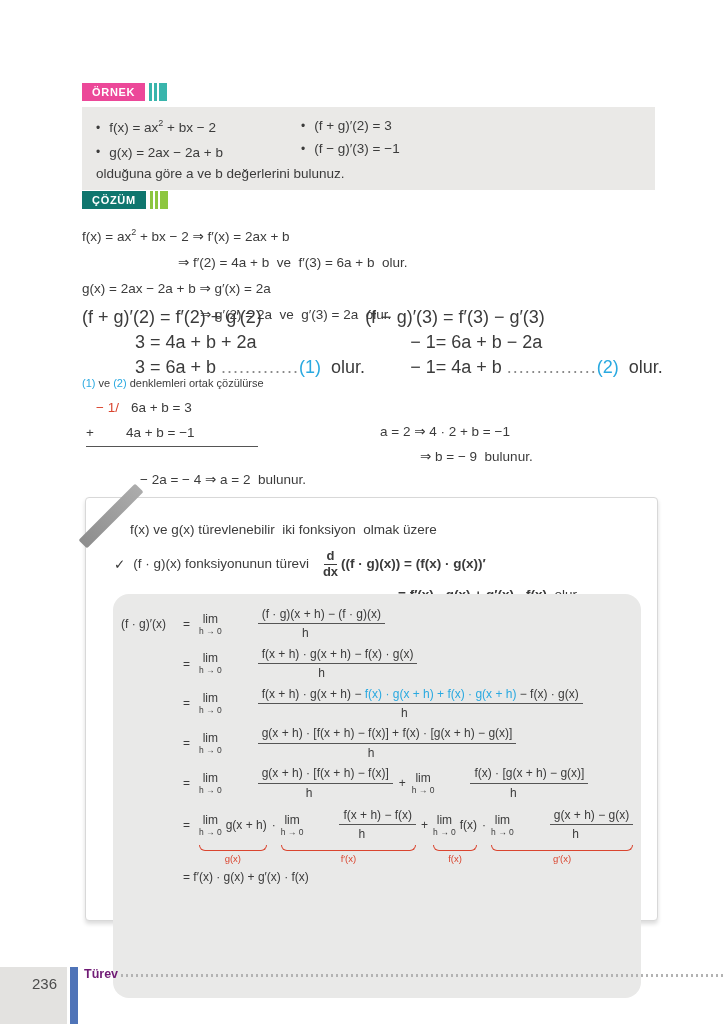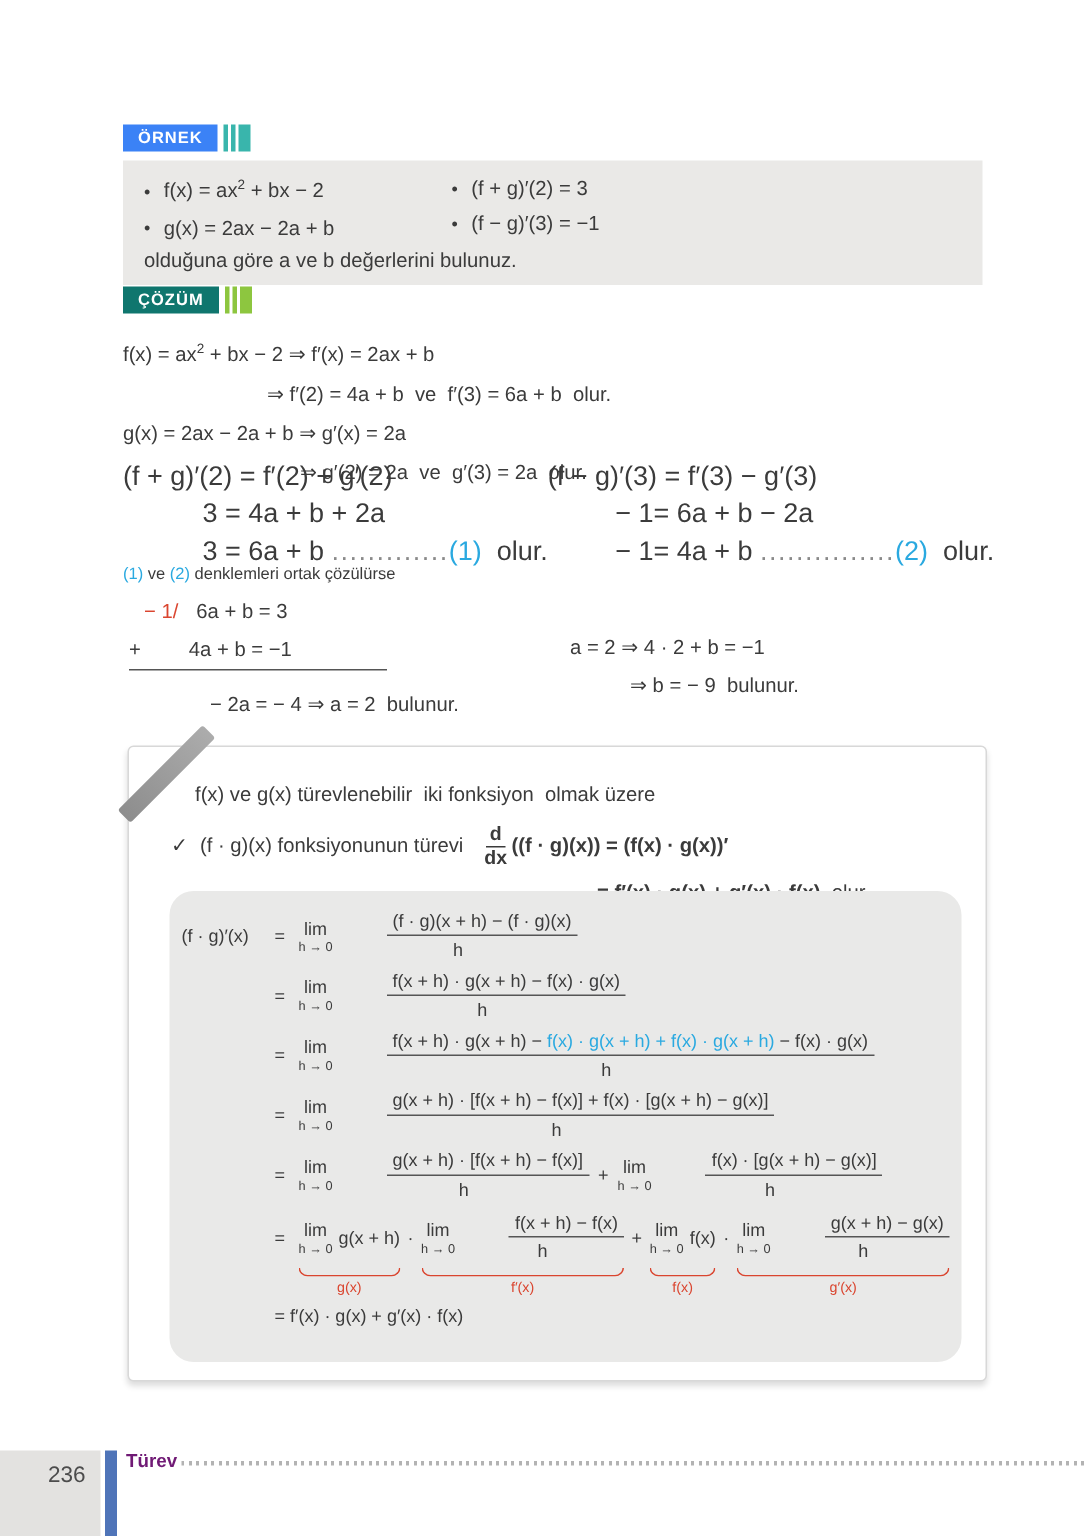--- a/index.html
+++ b/index.html
@@ -2,21 +2,21 @@
 <html><head>
 <meta charset="utf-8">
 <style>
   html,body{margin:0;padding:0;background:#fff;}
   .page{position:relative;width:725px;height:1024px;background:#ffffff;overflow:hidden;
         font-family:"Liberation Sans","DejaVu Sans",sans-serif;color:#3b3b3b;}
   
   .badge{position:absolute;display:flex;align-items:stretch;height:18px;}
   .badge .tag{color:#fff;font-size:11px;font-weight:bold;letter-spacing:.7px;
               padding:0 10px;display:flex;align-items:center;}
-  .badge.teal .tag{background:#3b82f6;}
+  .badge.teal .tag{background:#ec4899;}
   .badge.green .tag{background:#0f766e;}
   .badge .bars{display:flex;margin-left:4px;gap:2px;}
   .badge .bars i{display:block;height:100%;}
   .badge.teal .bars i{background:#39b5ac;}
   .badge.green .bars i{background:#8dc63f;}
   .bars i.b1,.bars i.b2{width:3px;}
   .bars i.b3{width:8px;}
   
   .probbox{position:absolute;left:82px;top:107px;width:573px;box-sizing:border-box;
            background:#eae9e7;padding:11px 14px 9px;font-size:13.5px;}
@@ -38,40 +38,40 @@
   .cyan{color:#2aa9e0;}
   .dots{color:#8a8a8a;letter-spacing:1px;}
   .combine{position:absolute;left:82px;top:377px;font-size:11px;}
   
   .elim{position:absolute;left:82px;top:395px;width:573px;font-size:13.5px;line-height:25px;white-space:nowrap;}
   .elim-left{position:relative;width:280px;}
   .elim-r1{display:flex;gap:12px;margin-left:14px;}
   .red{color:#da452f;}
   .elim-r2{display:flex;width:172px;margin-left:4px;border-bottom:1.3px solid #555;padding-bottom:1px;}
   .elim-r2 .terms{margin-left:32px;}
-  .elim-r3{margin-left:58px;margin-top:10px;}
+  .elim-r3{margin-left:58px;margin-top:20px;}
   .elim-right{position:absolute;left:298px;top:24px;}
   .elim-right .ind{margin-left:40px;}
   
   .card{position:absolute;left:85px;top:497px;width:573px;height:424px;box-sizing:border-box;
         background:#fff;border:1px solid #d8d8d8;border-radius:4px;
         box-shadow:0 3px 4px rgba(0,0,0,.14);}
   .ribbon{position:absolute;left:-15px;top:12px;width:80px;height:12px;
           background:linear-gradient(90deg,#8d8d8d,#acacac);transform:rotate(-45deg);border-radius:2px;}
   .card-intro{margin:24px 0 0 44px;font-size:13.5px;}
   .rule-row{display:flex;align-items:center;margin:12px 0 0 28px;font-size:13.5px;white-space:nowrap;}
   .chk{margin-right:8px;}
   .ddx{display:inline-flex;flex-direction:column;align-items:center;font-weight:bold;
        margin:0 3px 0 14px;font-size:13px;line-height:1.05;}
   .ddx .n{border-bottom:1.4px solid #3b3b3b;padding:0 3px 1px;}
   .rule-expr{font-weight:600;}
   .rule2{margin:9px 0 0 312px;font-size:13.5px;font-weight:600;white-space:nowrap;}
   .rule2 .suffix{font-weight:normal;}
   
-  .graybox{position:absolute;left:27px;top:96px;width:528px;height:314px;box-sizing:border-box;
+  .graybox{position:absolute;left:27px;top:96px;width:528px;height:404px;box-sizing:border-box;
            background:#e9e9e8;border-radius:16px;padding:13px 8px 10px;font-size:12px;}
   .drow{display:flex;align-items:center;margin-bottom:6px;white-space:nowrap;}
   .gut{width:62px;flex:none;}
   .eqc{width:16px;flex:none;text-align:left;}
   .lim{display:inline-flex;flex-direction:column;align-items:center;line-height:1;margin-right:4px;flex:none;}
   .lim .w{font-size:12px;}
   .lim .s{font-size:8.5px;margin-top:2px;}
   .frac{display:inline-flex;flex-direction:column;align-items:center;line-height:1.2;}
   .frac .num{padding:0 4px 2px;border-bottom:1.2px solid #555;margin-left:32px;}
   .frac .den{padding-top:2px;}

